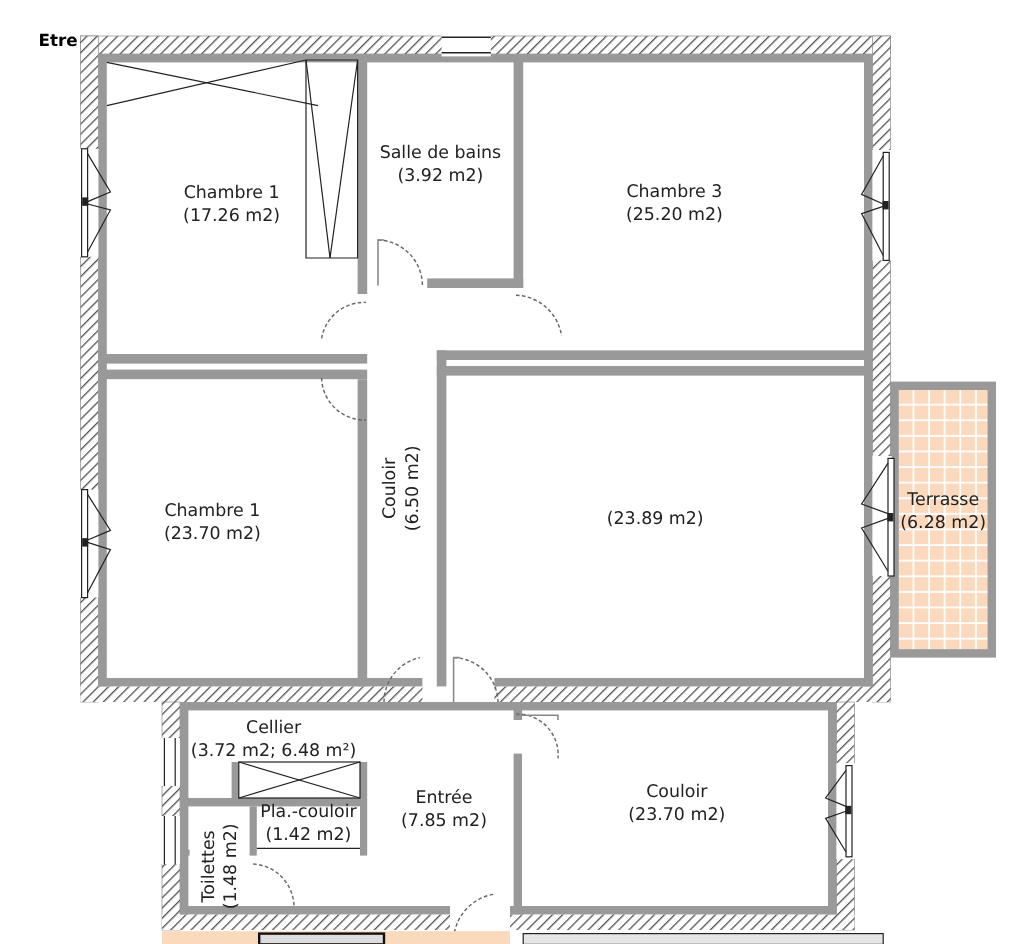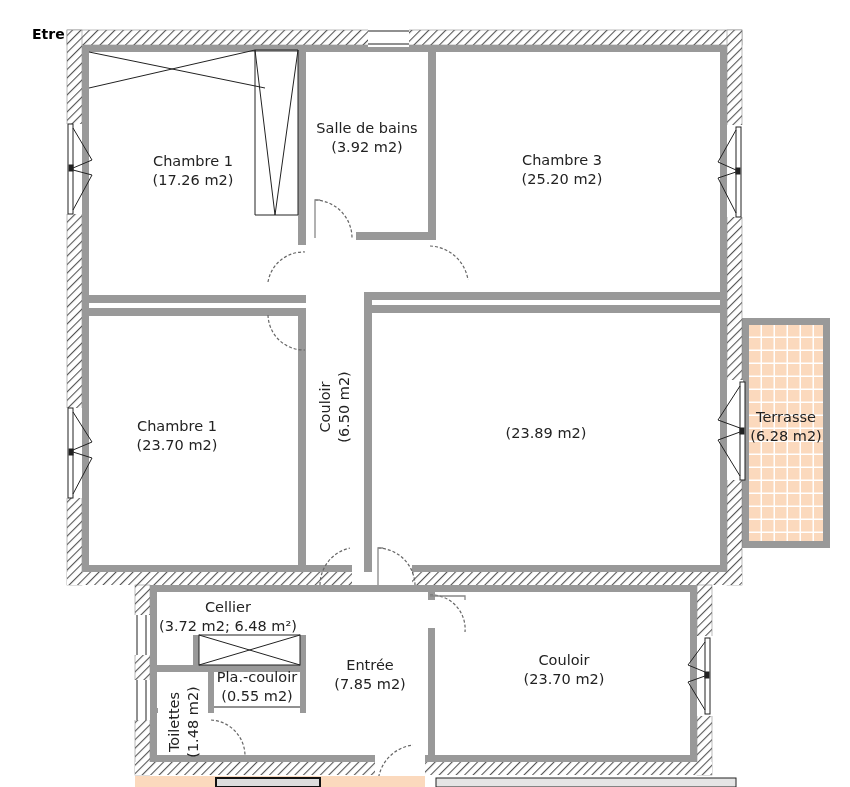--- a/index.html
+++ b/index.html
@@ -207,18 +207,18 @@
 <div class="lbl" style="left:370px;top:675px">
   <span>Entrée</span>
   <span>(7.85 m2)</span>
 </div>
 <div class="lbl" style="left:564px;top:670px">
   <span>Couloir</span>
   <span>(23.70 m2)</span>
 </div>
 <div class="lbl" style="left:257px;top:687px">
   <span>Pla.-couloir</span>
-  <span>(0.55 m2)</span>
+  <span>(1.42 m2)</span>
 </div>
 <div class="lbl vert" style="left:184px;top:722px">
   <span>Toilettes</span>
   <span>(1.48 m2)</span>
 </div>
 
 </body></html>

